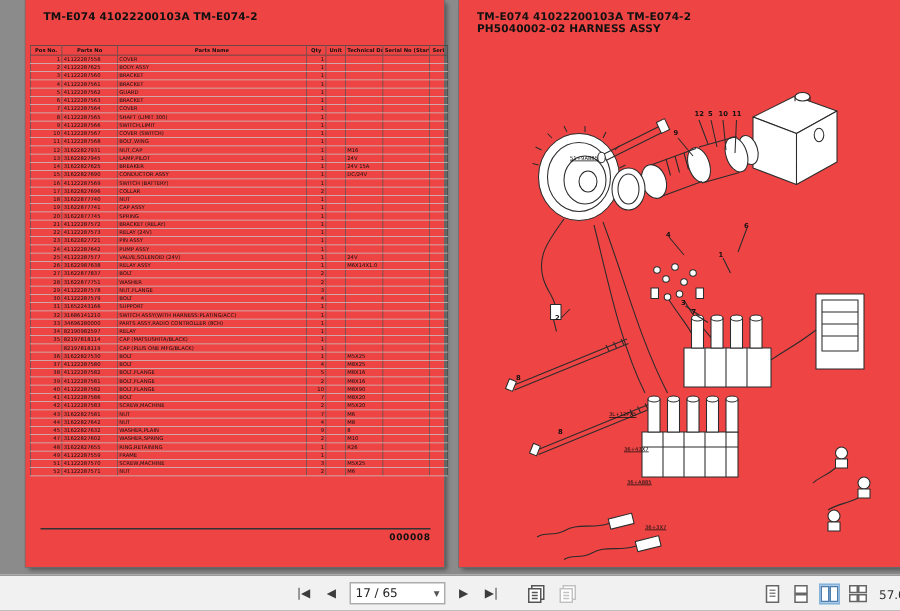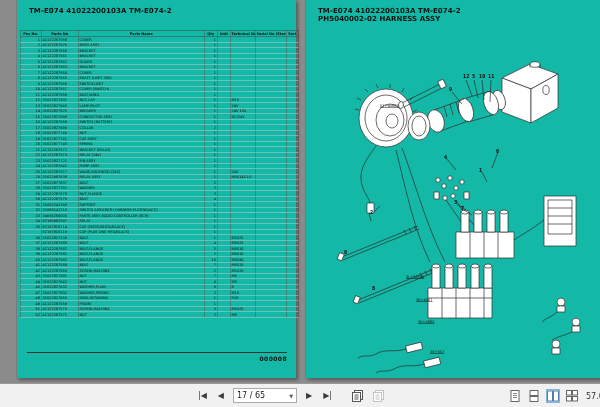--- a/index.html
+++ b/index.html
@@ -1,20 +1,20 @@
 <!DOCTYPE html>
 <html><head>
 <meta charset="utf-8">
 <style>
   * { box-sizing: border-box; margin: 0; padding: 0; }
   html,body { width:600px; height:407px; overflow:hidden;
     font-family:"DejaVu Sans", sans-serif; background:#8b8b8b; }
   .canvas { position:absolute; left:0; top:0; width:600px; height:383px;
     background:#8b8b8b; overflow:hidden; }
-  .page { position:absolute; top:0; background:#14b8a6;
+  .page { position:absolute; top:0; background:#ef4444;
     box-shadow:0 0 0 0.5px #6d6d6d, 2px 2px 3px rgba(0,0,0,.4); }
   .left-page  { left:17px;  width:279px; height:378px; }
   .right-page { left:306px; width:294px; height:378px; }
 
   .page-title { position:absolute; left:12px; top:7px; font-size:7px;
     font-weight:bold; color:#111; white-space:nowrap; letter-spacing:.1px; }
   .page-title .line { display:block; }
 
   
   .table-wrap { position:absolute; left:3px; top:30px; width:560px;

